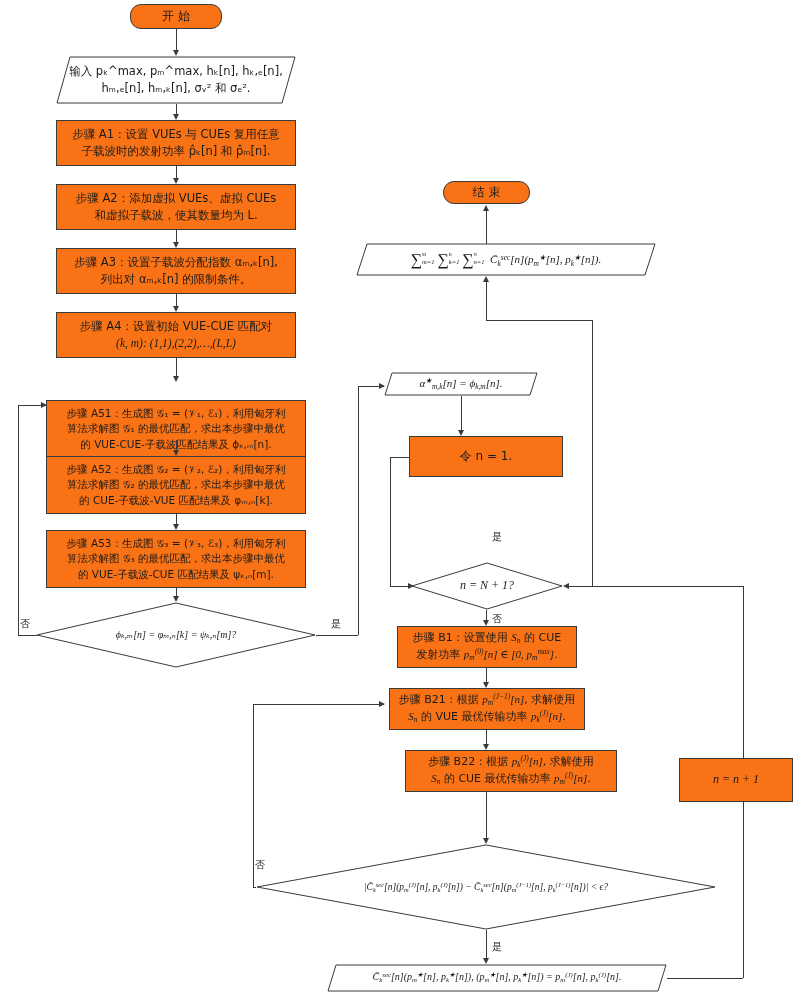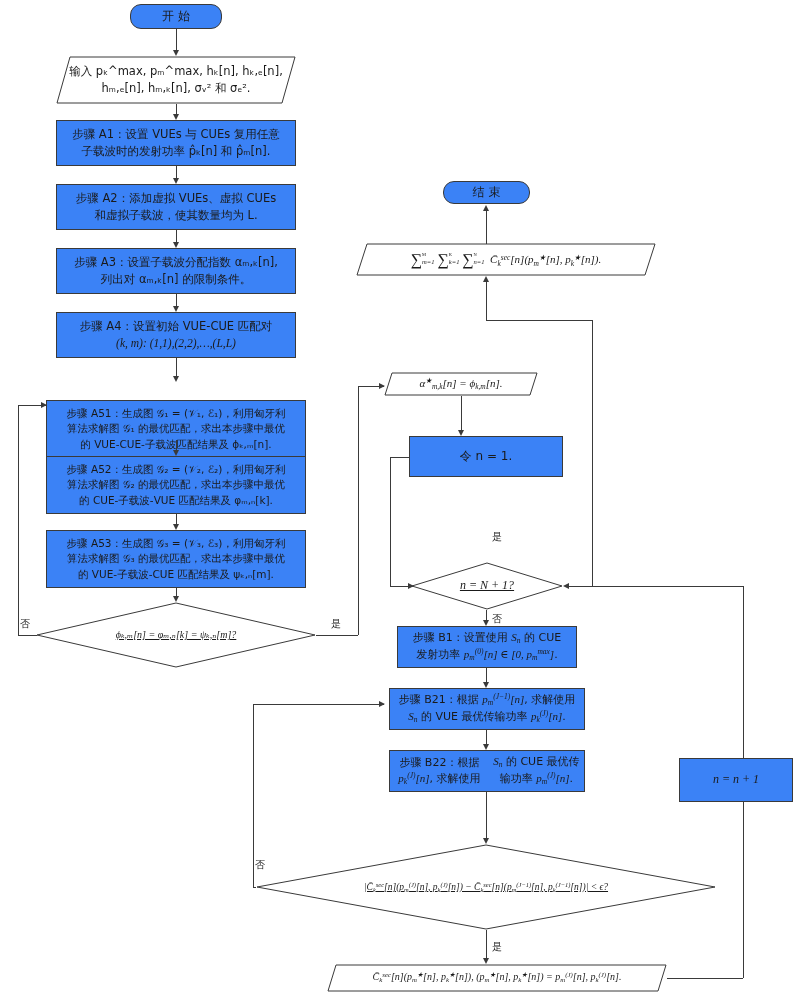--- a/index.html
+++ b/index.html
@@ -1,28 +1,28 @@
 <!DOCTYPE html>
 <html><head>
 <meta charset="utf-8">
 <style>
   html,body{margin:0;padding:0;background:#ffffff;}
   body{font-family:"Liberation Serif","DejaVu Serif",serif;color:#1a1a1a;}
   #canvas{position:relative;width:811px;height:1000px;overflow:hidden;background:#fff;}
 
   
   .node{position:absolute;box-sizing:border-box;display:flex;align-items:center;
-        justify-content:center;text-align:center;background:#3b82f6;border:1px solid #3a3a3a;
+        justify-content:center;text-align:center;background:#f97316;border:1px solid #3a3a3a;
         line-height:1.45;color:#1a1a1a;}
   .rect{border:1px solid #3a3a3a;}
   .term{border-radius:11px;border:1px solid #3a3a3a;}
   .para{border:none;background:transparent;}
   .para .pshape{position:absolute;left:0;top:0;width:100%;height:100%;}
   .para .ptext{position:relative;z-index:2;padding:0 12px;width:100%;}
-  .dia{border:none;background:transparent;text-decoration:underline;}
+  .dia{border:none;background:transparent;}
   .dia .dshape{position:absolute;left:0;top:0;width:100%;height:100%;}
   .dia .dtext{position:relative;z-index:2;width:100%;padding:0 6px;}
 
   .t-cn{font-family:"DejaVu Sans","Liberation Sans",sans-serif;}
   .mth{font-family:"Liberation Serif","DejaVu Serif",serif;font-style:italic;}
 
   
   .ln{position:absolute;background:#3a3a3a;}
   .lnv{width:1px;}
   .lnh{height:1px;}
@@ -197,21 +197,21 @@
   <div class="ln lnv" style="left:486px;top:668px;height:18px;"></div>
   <div class="ar ar-d" style="left:482.5px;top:682px;"></div>
 
   <div class="node rect" style="left:389px;top:688px;width:196px;height:42px;font-size:11px;flex-direction:column;">
     <div class="t-cn">步骤 B21：根据 <span class="mth">p<sub>m</sub><sup>(J−1)</sup>[n]</span>, 求解使用</div>
     <div class="t-cn"><span class="mth">S<sub>n</sub></span> 的 VUE 最优传输功率 <span class="mth">p<sub>k</sub><sup>(J)</sup>[n]</span>.</div>
   </div>
   <div class="ln lnv" style="left:486px;top:730px;height:18px;"></div>
   <div class="ar ar-d" style="left:482.5px;top:744px;"></div>
 
-  <div class="node rect" style="left:389px;top:750px;width:196px;height:42px;font-size:11px;flex-direction:row;">
+  <div class="node rect" style="left:405px;top:750px;width:212px;height:42px;font-size:11px;flex-direction:column;">
     <div class="t-cn">步骤 B22：根据 <span class="mth">p<sub>k</sub><sup>(J)</sup>[n]</span>, 求解使用</div>
     <div class="t-cn"><span class="mth">S<sub>n</sub></span> 的 CUE 最优传输功率 <span class="mth">p<sub>m</sub><sup>(J)</sup>[n]</span>.</div>
   </div>
   <div class="ln lnv" style="left:486px;top:792px;height:50px;"></div>
   <div class="ar ar-d" style="left:482.5px;top:838px;"></div>
 
   <div class="node dia" style="left:256px;top:844px;width:460px;height:86px;font-size:9.5px;">
     <svg class="dshape" viewBox="0 0 460 86" preserveAspectRatio="none">
       <polygon points="230,1 459,43 230,85 1,43" fill="#fff" stroke="#3a3a3a" stroke-width="1"></polygon>
     </svg>

